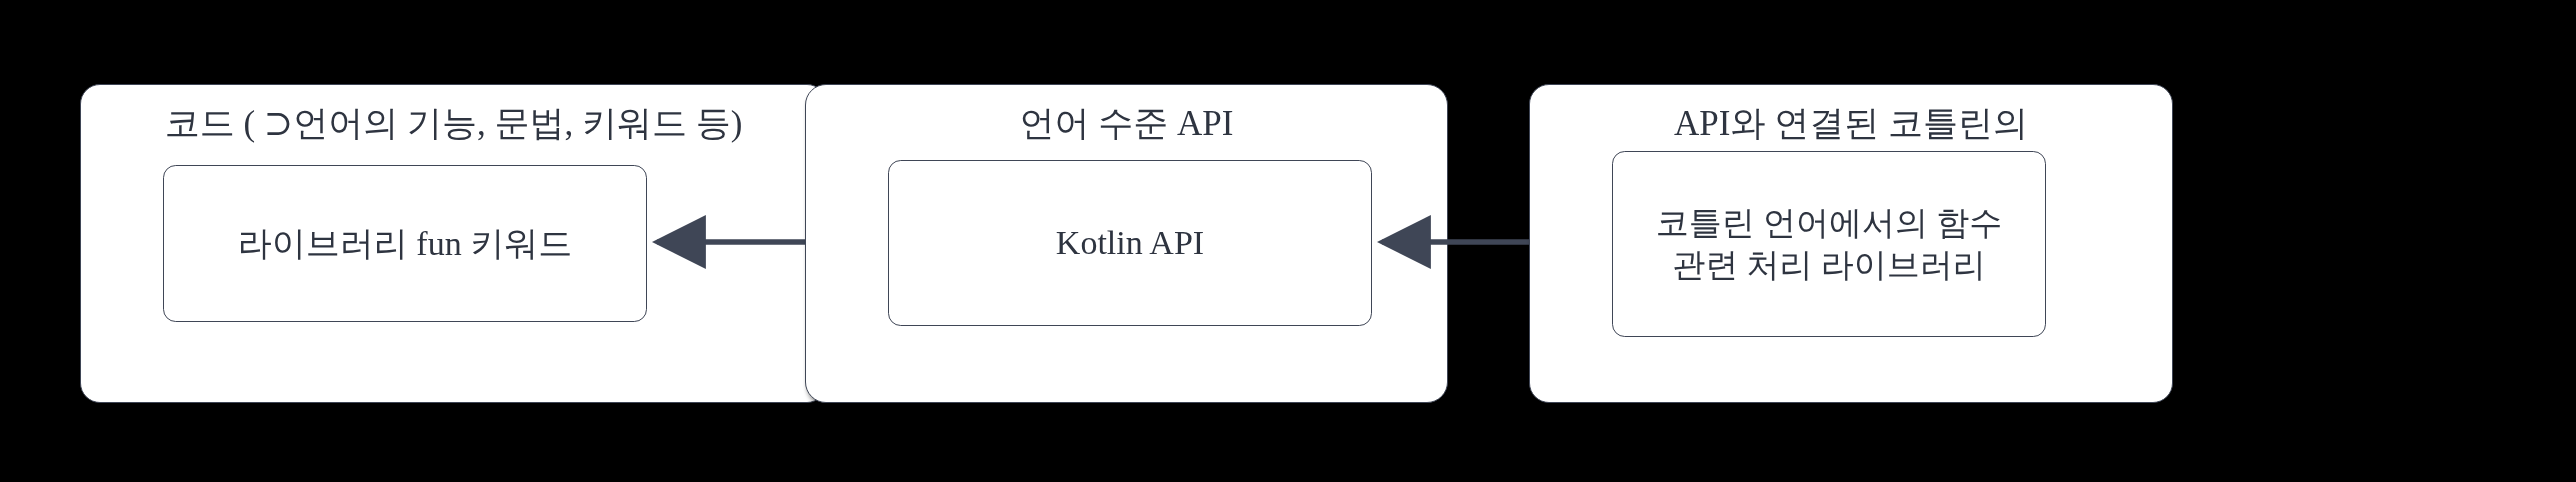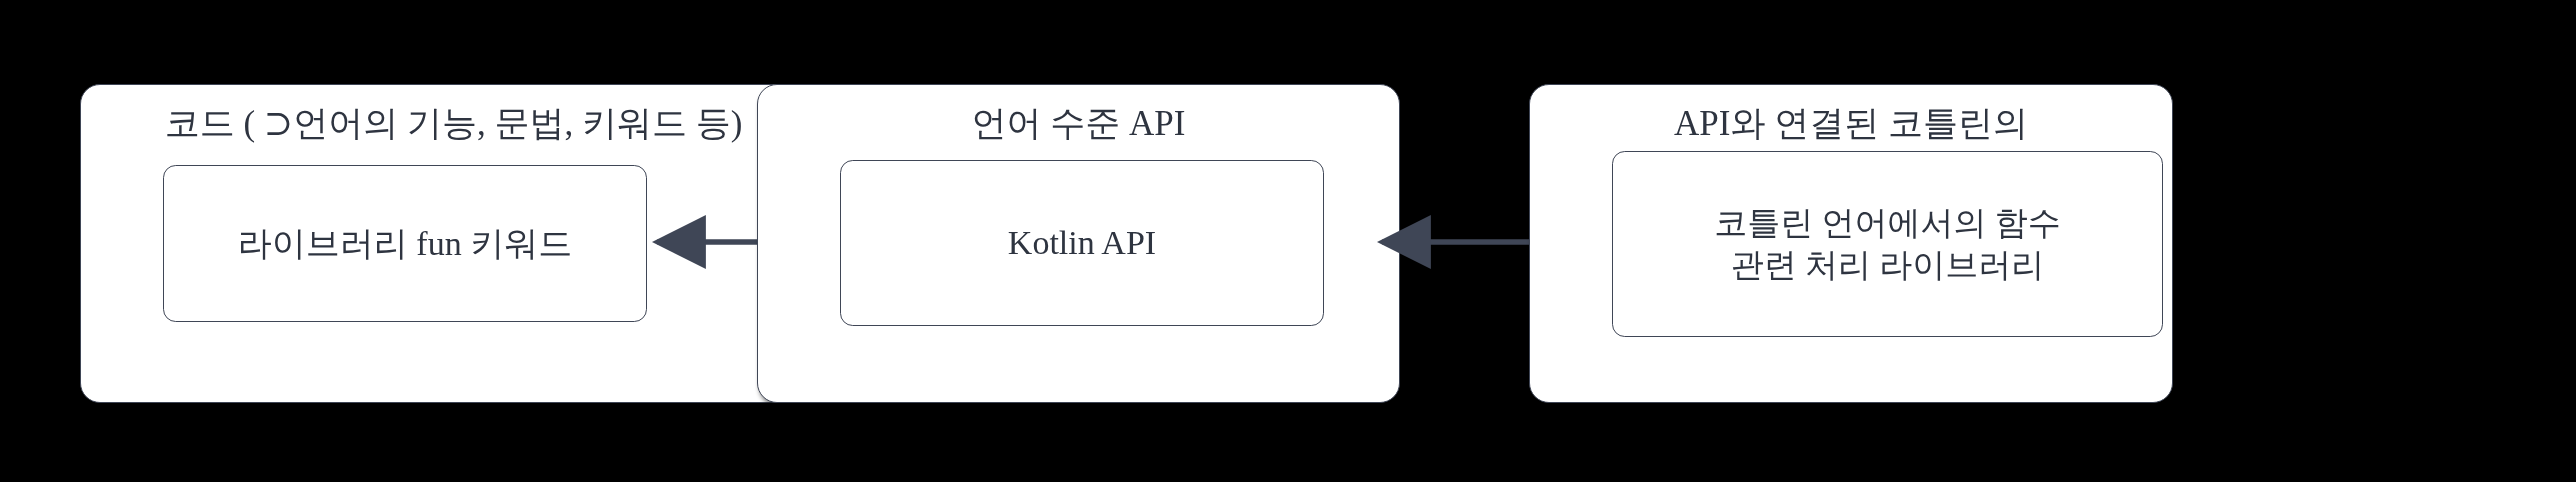--- a/index.html
+++ b/index.html
@@ -83,35 +83,35 @@
           <path d="M0,0 L10,5 L0,10 z" fill="#3f4656"></path>
         </marker>
         <marker id="ah-right" markerWidth="10" markerHeight="10" refX="9" refY="5" orient="auto" markerUnits="strokeWidth">
           <path d="M0,0 L10,5 L0,10 z" fill="#3f4656"></path>
         </marker>
       </defs>
       <line x1="22" y1="20" x2="278" y2="20" stroke="#3f4656" stroke-width="6" marker-start="url(#ah-left)" marker-end="url(#ah-right)"></line>
     </svg>
   </div>
 
-  <div class="group-box" style="left:757px; top:84px; width:643px; height:319px;">
+  <div class="group-box" style="left:805px; top:84px; width:643px; height:319px;border-radius:21px;">
     <div class="group-title" style="top:20px; font-size:35px;">언어 수준 API</div>
     <div class="inner-box" style="left:82px; top:75px; width:484px; height:166px; font-size:34px;">
       <span class="inner-label">Kotlin API</span>
     </div>
   </div>
 
   <div class="arrow-wrap" style="left:1361px; top:224px; width:273px; height:36px;">
     <svg width="273" height="36" viewBox="0 0 300 40" aria-hidden="true">
       <line x1="22" y1="20" x2="278" y2="20" stroke="#3f4656" stroke-width="6" marker-start="url(#ah-left)" marker-end="url(#ah-right)"></line>
     </svg>
   </div>
 
   <div class="group-box" style="left:1529px; top:84px; width:644px; height:319px;">
     <div class="group-title" style="top:20px; font-size:35px;">API와 연결된 코틀린의</div>
-    <div class="inner-box" style="left:82px; top:66px; width:551px; height:186px; font-size:33px;">
+    <div class="inner-box" style="left:82px; top:66px; width:434px; height:186px; font-size:33px;">
       <span class="inner-label">코틀린 언어에서의 함수
 관련 처리 라이브러리</span>
     </div>
   </div>
 
 </div>
 
 
 </body></html>

